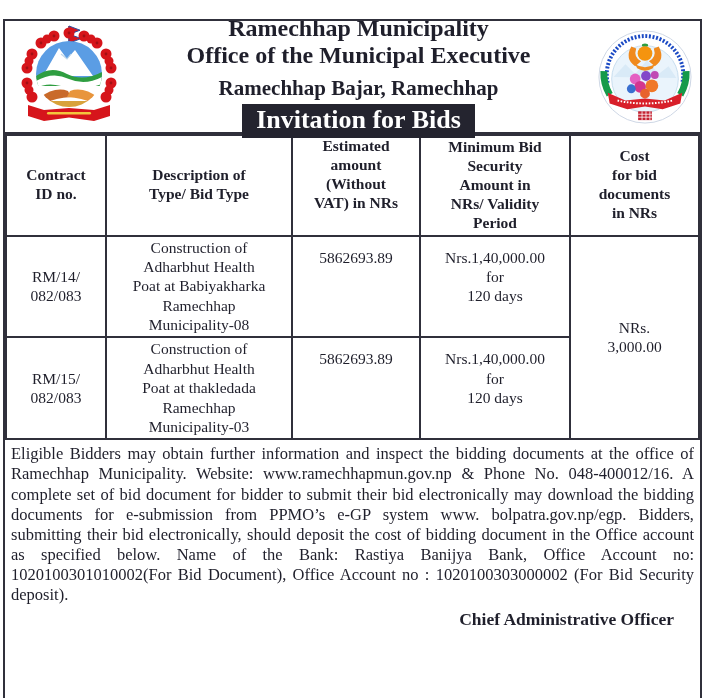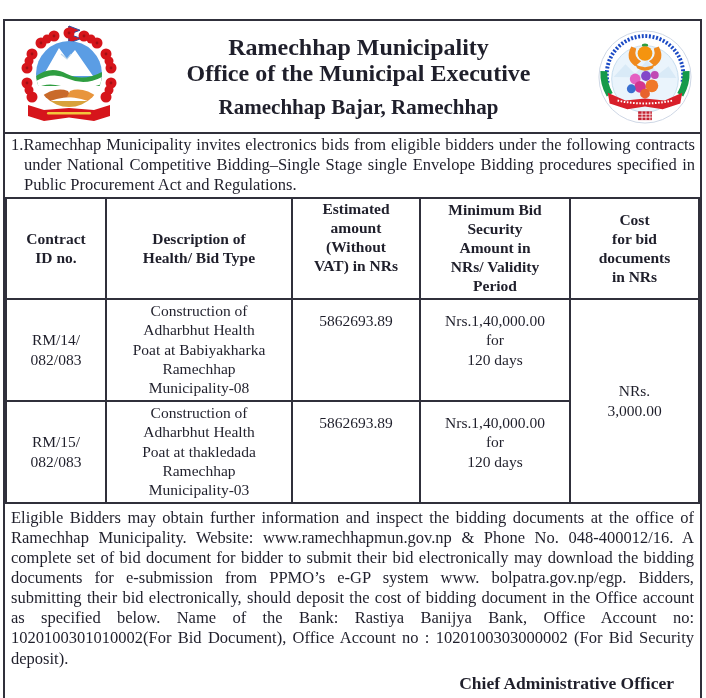--- a/index.html
+++ b/index.html
@@ -98,20 +98,21 @@
 
         <path d="M11 81 L27 86 L52 84 L77 86 L93 81 L93 92 L77 97 L52 93.5 L27 97 L11 92 Z" fill="#d6151b"></path>
         <rect x="30" y="88" width="44" height="2.6" rx="1.3" fill="#f3c63d"></rect>
       </svg>
     </div>
 
     <div class="header-center">
       <div class="title-main">Ramechhap Municipality</div>
       <div class="title-sub">Office of the Municipal Executive</div>
       <div class="title-addr">Ramechhap Bajar, Ramechhap</div>
+      <div class="banner">Invitation for Bids</div>
     </div>
 
     <div class="logo-box">
       <svg width="98" height="98" viewBox="0 0 100 100">
         <circle cx="50" cy="50" r="47" fill="#ffffff" stroke="#cdd6e4" stroke-width="1"></circle>
 
         <path d="M12 56 A39 39 0 1 1 88 56" fill="none" stroke="#1a49c4" stroke-width="4" stroke-dasharray="2 1.7"></path>
 
         <path d="M8 44 A43 43 0 0 0 14 68" fill="none" stroke="#159a4a" stroke-width="7"></path>
         <path d="M92 44 A43 43 0 0 1 86 68" fill="none" stroke="#159a4a" stroke-width="7"></path>
@@ -135,36 +136,35 @@
 
         <path d="M12 66 L30 74 L50 72 L70 74 L88 66 L86 77 L68 83 L50 80 L32 83 L14 77 Z" fill="#d81f2a"></path>
         <path d="M22 74 Q50 80 78 74" fill="none" stroke="#ffffff" stroke-width="2" stroke-dasharray="1.6 1.6"></path>
 
         <rect x="43" y="85" width="14" height="9" fill="#c42030"></rect>
         <path d="M43 88 h14 M43 91 h14 M47 85 v9 M51 85 v9 M55 85 v9" stroke="#ffffff" stroke-width="0.8"></path>
       </svg>
     </div>
   </div>
 
-  <div class="intro">1.Ramechhap Municipality invites electronics bids from eligible bidders under the following contracts under National Competitive Bidding–Single Stage single Envelope Bidding procedures specified in Public Procurement Act and Regulations.</div>
 
   <table>
     <colgroup>
       <col style="width:100px">
         <col style="width:186px">
         <col style="width:128px">
       <col style="width:150px">
         <col>
     </colgroup>
     <tbody>
       <tr>
         <th>Contract
 ID no.</th>
         <th>Description of
-Health/ Bid Type</th>
+Type/ Bid Type</th>
         <th class="v-top">Estimated
 amount
 (Without
 VAT) in NRs</th>
         <th>Minimum Bid
 Security
 Amount in
 NRs/ Validity
 Period</th>
         <th>Cost

